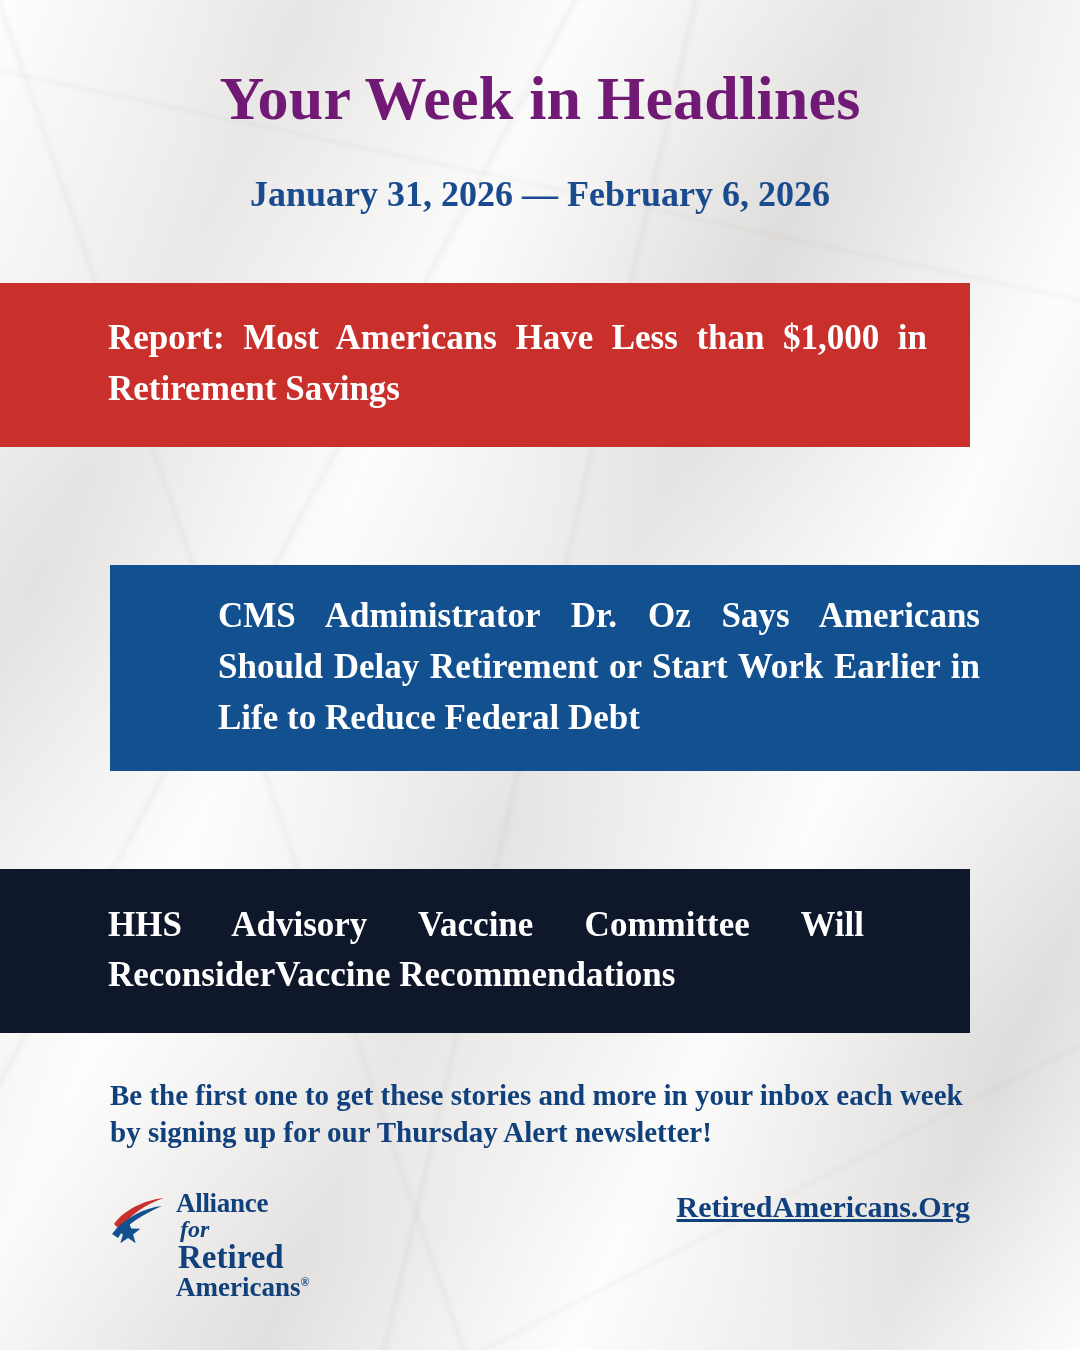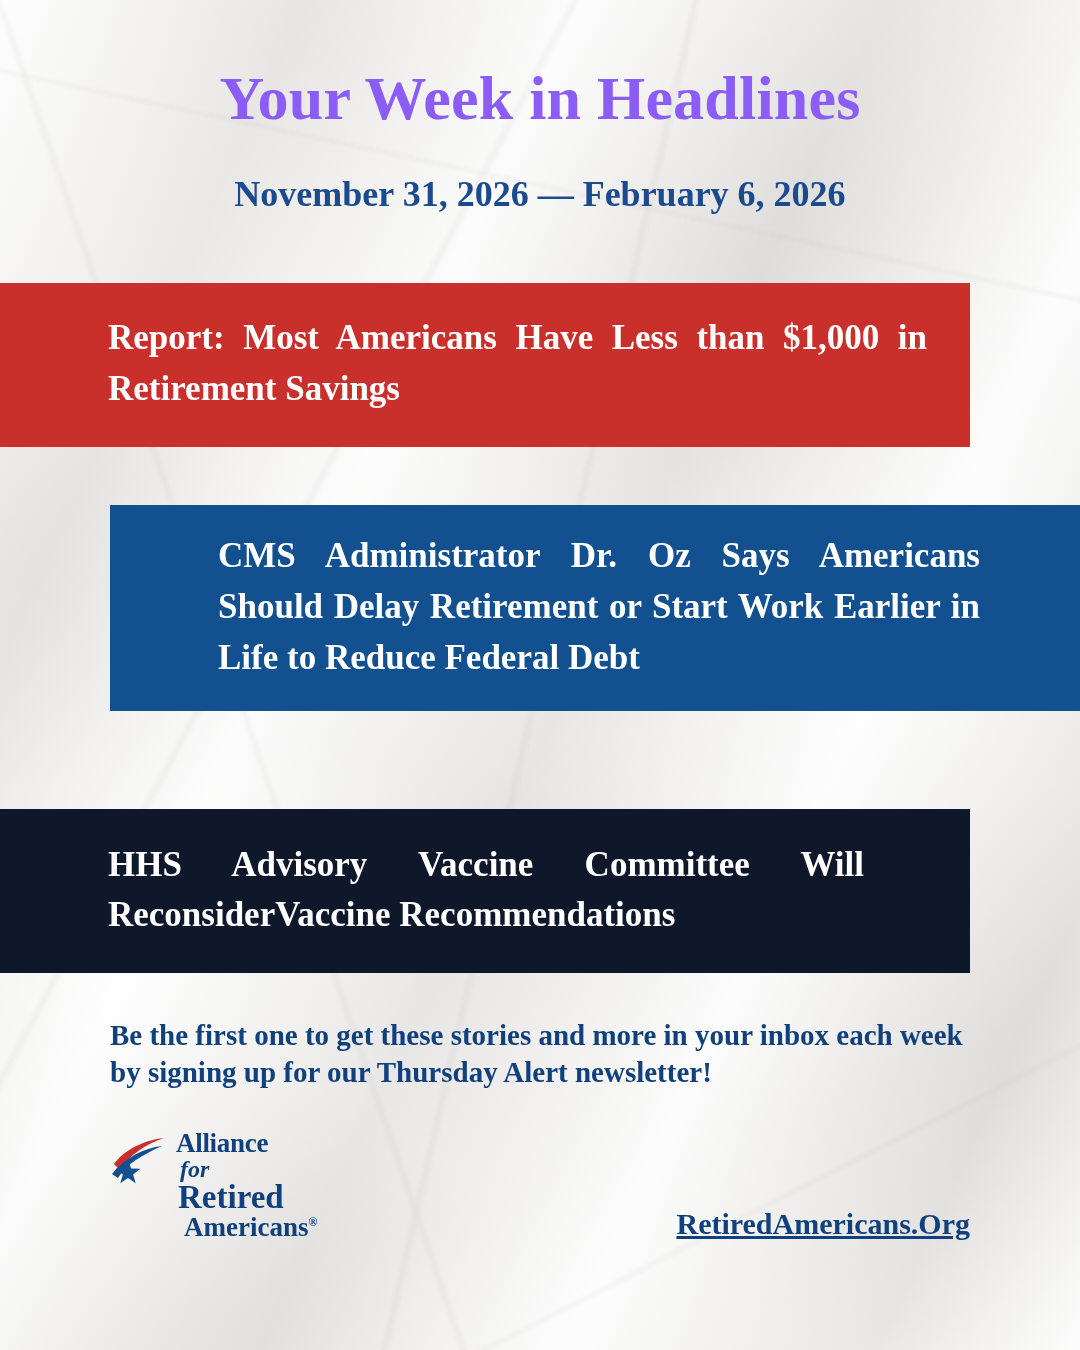--- a/index.html
+++ b/index.html
@@ -45,21 +45,21 @@
 
   .sheet {
     position: relative;
     z-index: 2;
     width: 1080px;
     height: 1350px;
   }
 
   .title {
     text-align: center;
-    color: #8b5cf6;
+    color: #701a75;
     font-size: 62px;
     font-weight: bold;
     letter-spacing: 0.2px;
     padding-top: 66px;
     line-height: 1.05;
   }
   .subtitle {
     text-align: center;
     color: #1b4b8f;
     font-size: 36px;
@@ -87,21 +87,21 @@
     width: 970px;
     margin-left: 0;
     margin-top: 68px;
     padding: 30px 43px 32px 108px;
     min-height: 164px;
   }
   .band-blue {
     background: #12508f;
     width: 970px;
     margin-left: 110px;
-    margin-top: 58px;
+    margin-top: 118px;
     padding: 26px 100px 28px 108px;
     min-height: 170px;
   }
   .band-blue p { text-align: justify; text-align-last: left; }
   .band-red-2 {
     background: #0f172a;
     width: 970px;
     margin-left: 0;
     margin-top: 98px;
     padding: 30px 106px 32px 108px;
@@ -120,61 +120,61 @@
   }
   .cta .cta-line-2 {
     font-size: 29px;
     font-weight: bold;
     margin: 34px 0 0 0;
     line-height: 1.25;
   }
 
   .footer {
     display: flex;
-    align-items: flex-end;
+    align-items: flex-start;
     margin: 40px 0 0 0;
     padding: 0 100px 0 110px;
     justify-content: space-between;
   }
   .logo {
     display: flex;
     align-items: flex-start;
     gap: 8px;
   }
   .logo-mark { width: 58px; height: 62px; flex: none; }
   .logo-text {
     color: #10417c;
     font-weight: bold;
     line-height: 1.0;
   }
   .logo-text .l1 { font-size: 27px; letter-spacing: -0.3px; }
   .logo-text .l2 { font-size: 24px; font-style: italic; margin-left: 4px; }
   .logo-text .l3 { font-size: 33px; margin-left: 2px; }
-  .logo-text .l4 { font-size: 27px; margin-left: 8px; }
+  .logo-text .l4 { font-size: 27px; }
   .logo-text .l4 sup { font-size: 12px; }
 
   .website {
     color: #10417c;
     font-size: 30px;
     font-weight: bold;
     margin-right: 10px;
     text-decoration: underline;
   }
 </style>
 </head>
 <body>
 
 <div class="paper"></div>
 <div class="paper-creases"></div>
 
 <div class="sheet">
 
   <div class="title">Your Week in Headlines</div>
 
-  <div class="subtitle">November 31, 2026 — February 6, 2026</div>
+  <div class="subtitle">January 31, 2026 — February 6, 2026</div>
 
   <div class="band band-red-1">
     <p>Report: Most Americans Have Less than $1,000 in Retirement Savings</p>
   </div>
 
   <div class="band band-blue">
     <p>CMS Administrator Dr. Oz Says Americans Should Delay Retirement or Start Work Earlier in Life to Reduce Federal Debt</p>
   </div>
 
   <div class="band band-red-2">

